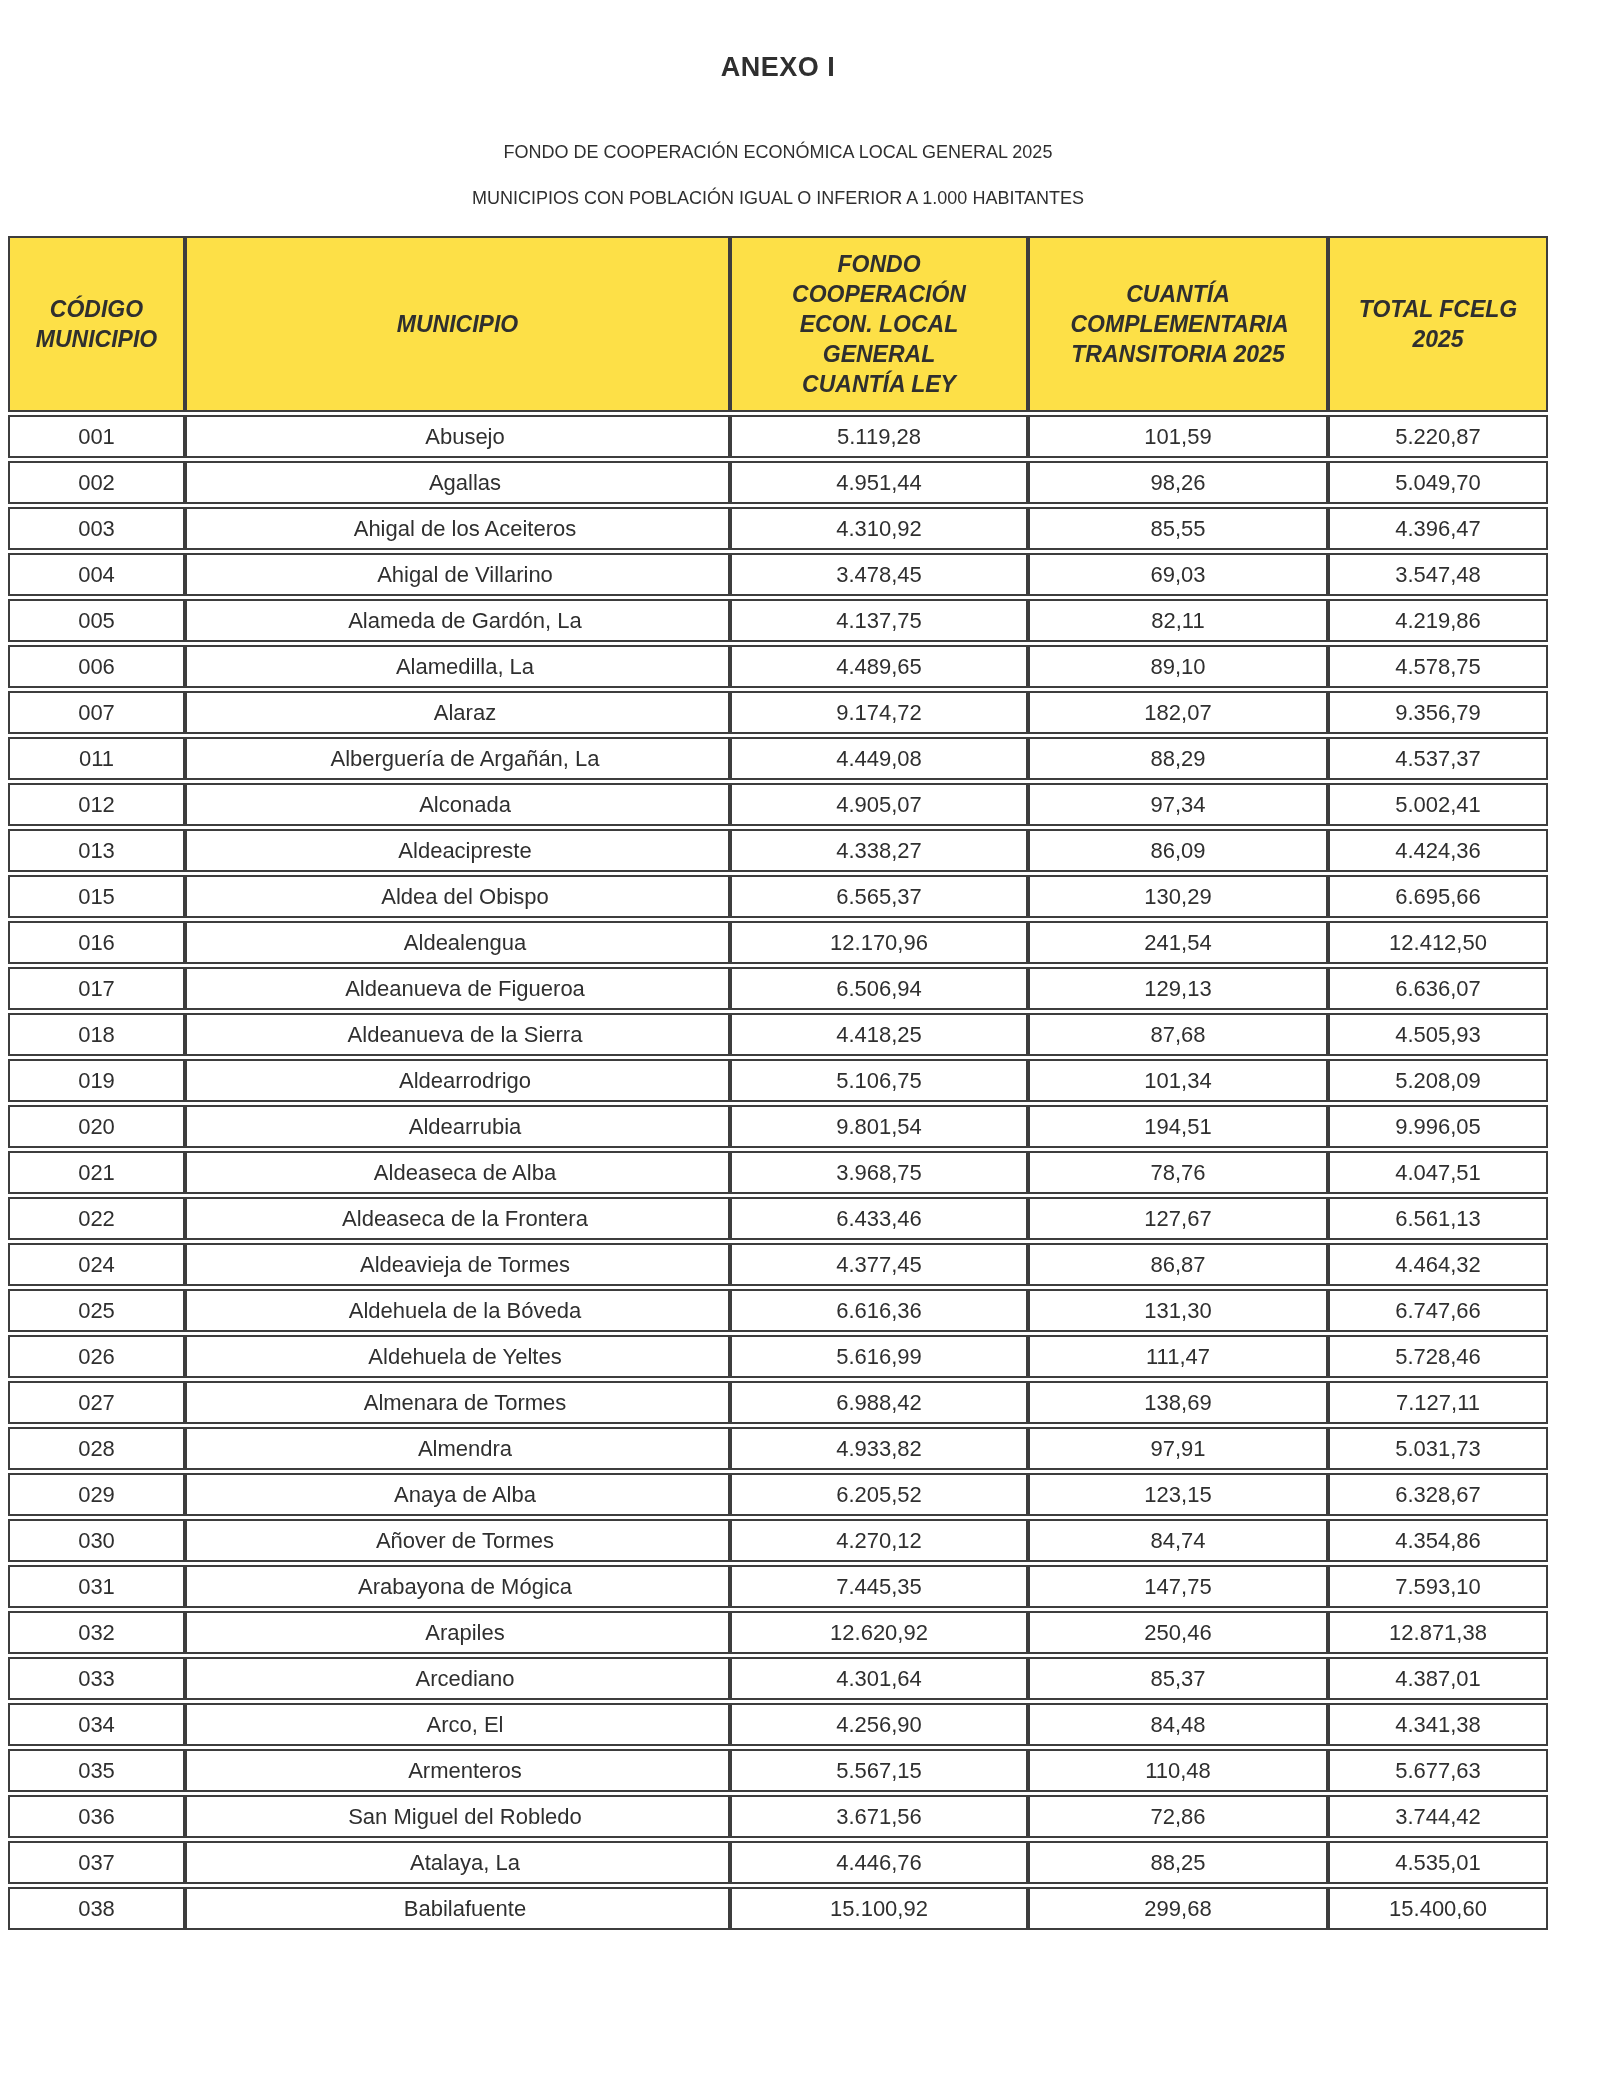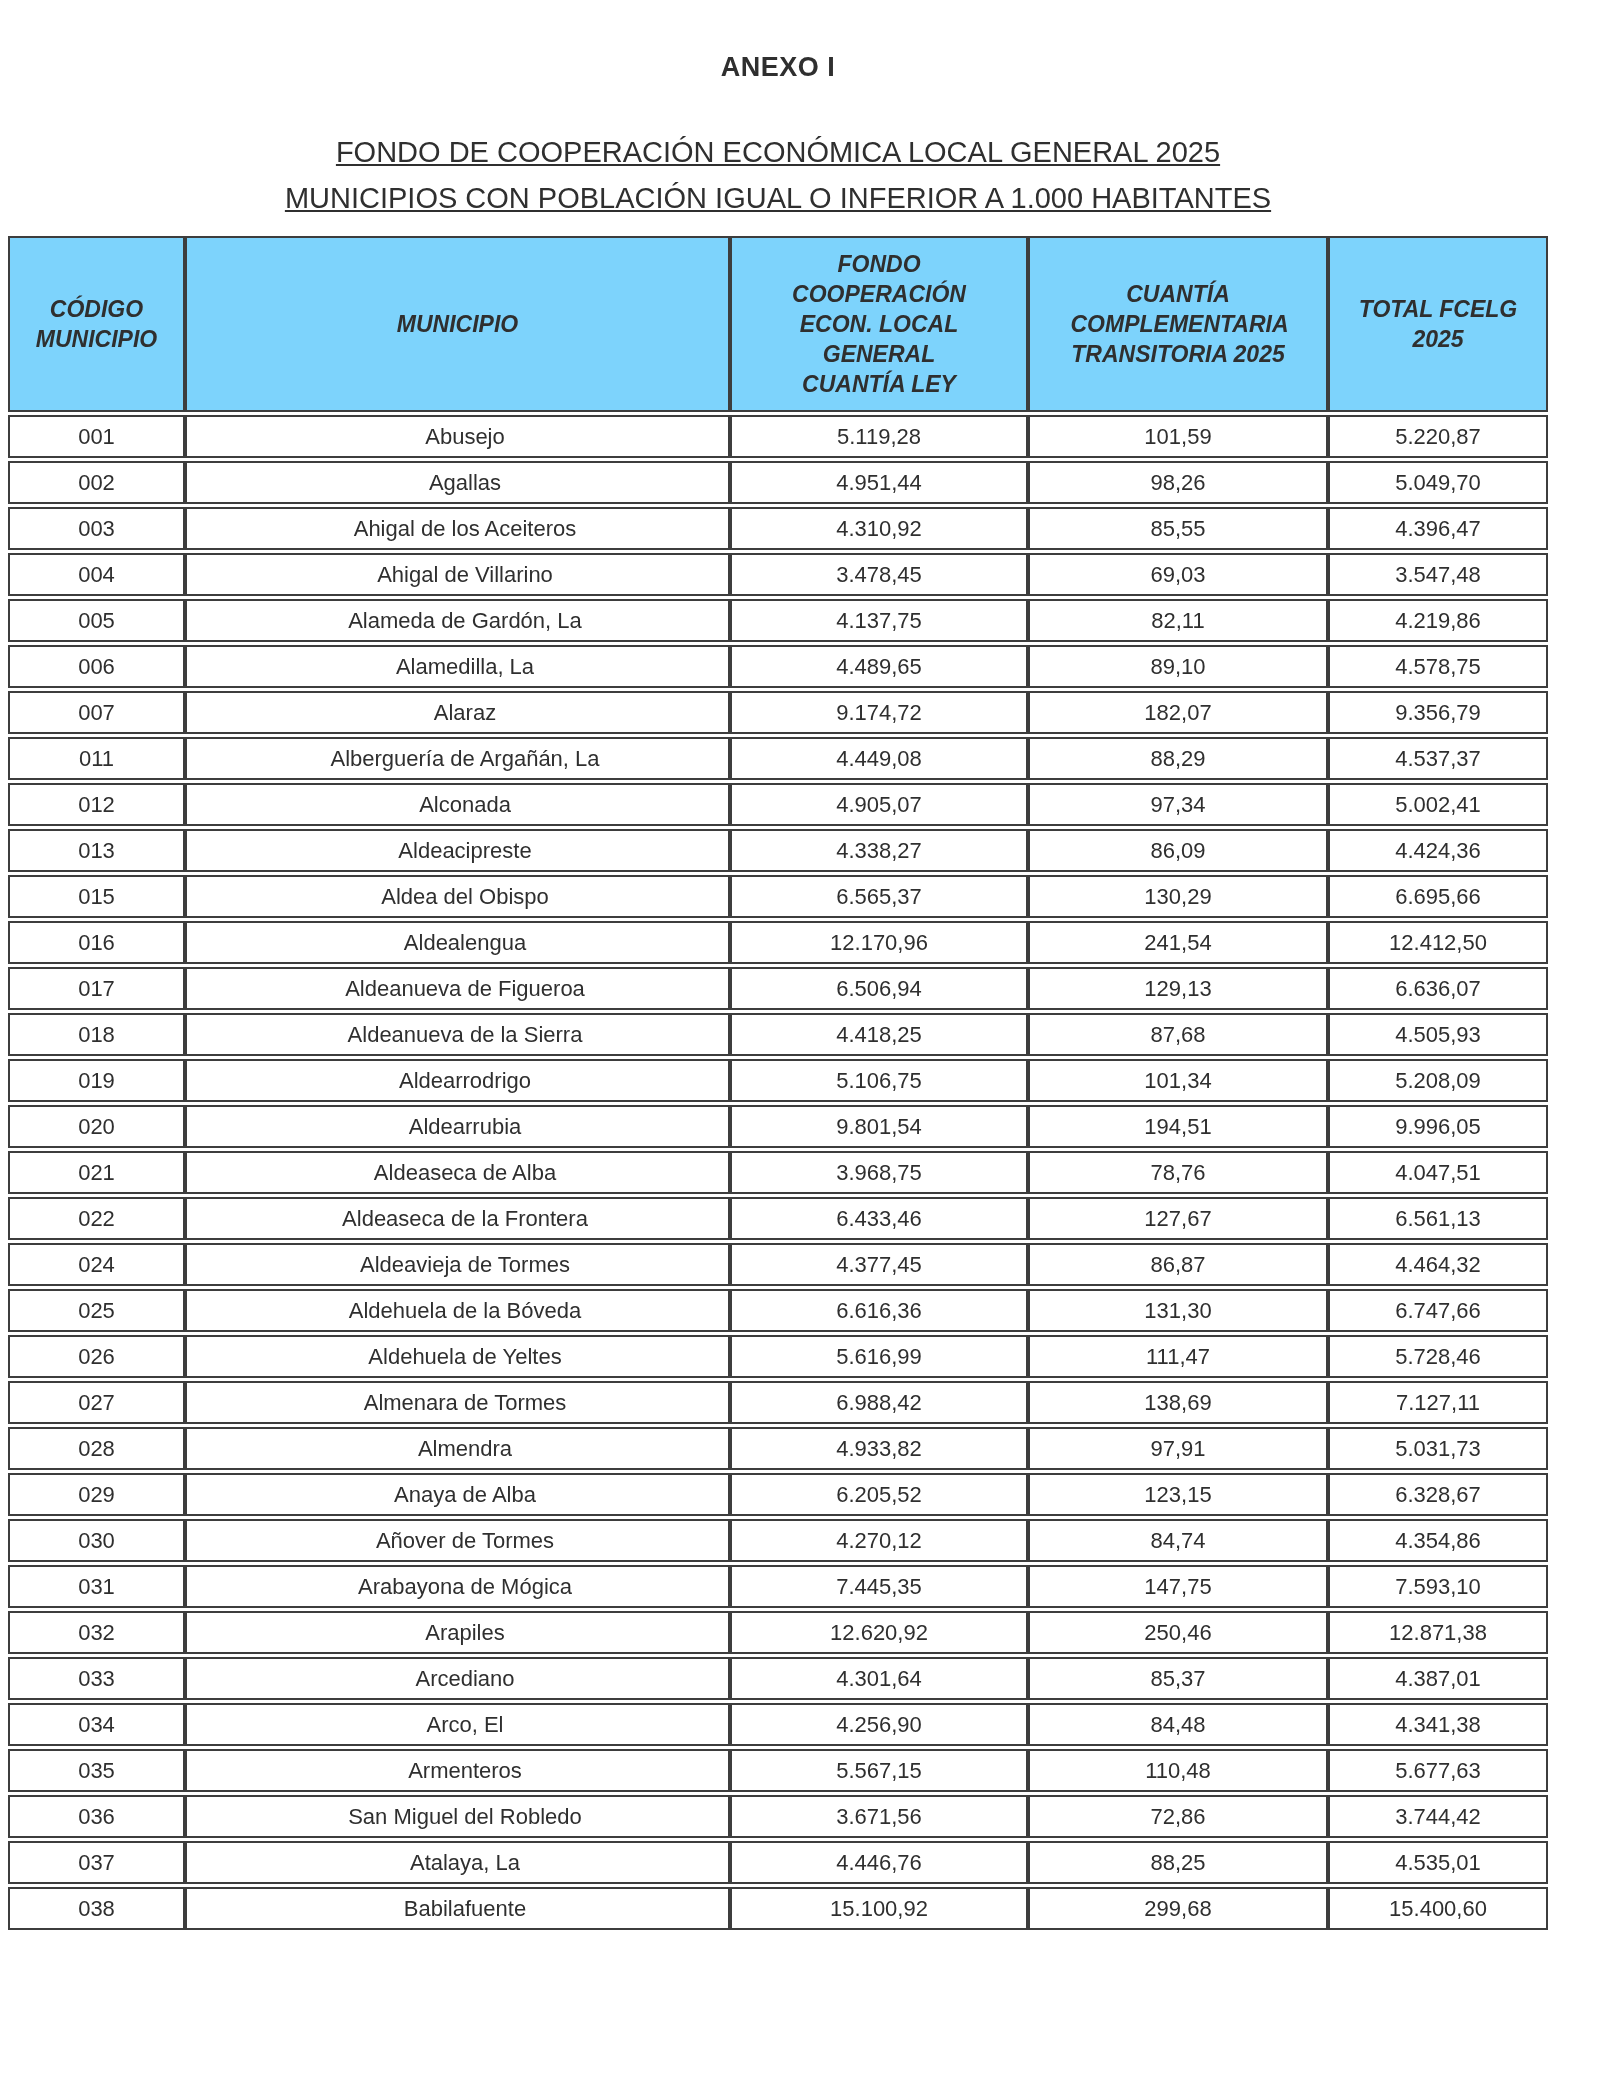--- a/index.html
+++ b/index.html
@@ -5,37 +5,37 @@
   html,body{margin:0;padding:0;background:#ffffff;}
   body{
     width:1600px;min-height:2087px;
     font-family:"Liberation Sans","DejaVu Sans",sans-serif;
     color:#2f2f2f;
     -webkit-font-smoothing:antialiased;
   }
   .page{position:relative;width:1600px;}
   .titles{width:1540px;margin:16px 0 0 8px;text-align:center;padding-top:36px;}
   .main-title{font-size:27px;font-weight:bold;letter-spacing:.5px;margin:0 0 46px 0;}
-  .subtitle{font-size:29px;font-weight:normal;line-height:46px;margin:0;text-decoration:underline;}
+  .subtitle{font-size:18px;font-weight:normal;line-height:46px;margin:0;}
 
   table.muni-table{
     margin:12px 0 0 8px;
     width:1540px;
     border-collapse:separate;
     border-spacing:0 3px;
     table-layout:fixed;
   }
   .muni-table col.c1{width:177px;}
   .muni-table col.c2{width:545px;}
   .muni-table col.c3{width:298px;}
   .muni-table col.c4{width:300px;}
   .muni-table col.c5{width:220px;}
 
   .muni-table th{
-    background:#7dd3fc;
+    background:#fde047;
     border:2px solid #3d3d3d;
     height:172px;
     font-style:italic;
     font-weight:bold;
     font-size:23px;
     line-height:30px;
     text-align:center;
     vertical-align:middle;
     padding:0;
     color:#2f2f2f;

